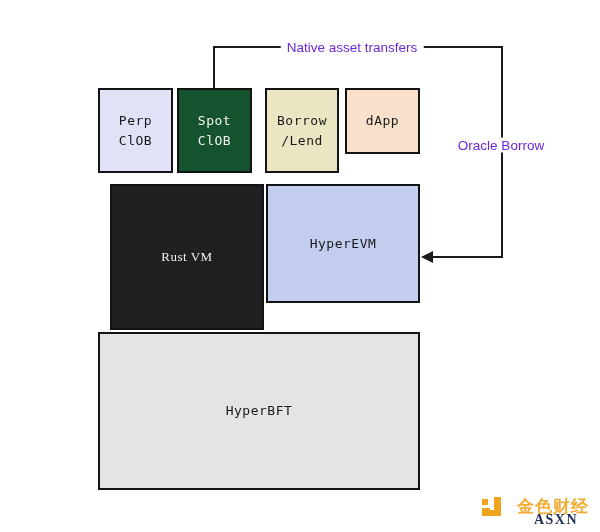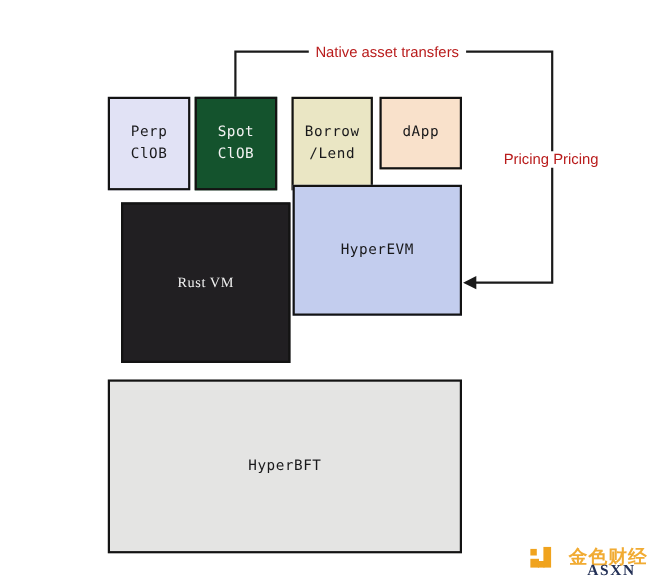--- a/index.html
+++ b/index.html
@@ -22,30 +22,30 @@
     letter-spacing:0.5px;
     white-space:pre-line;
     color:#19191b;
   }
   .box.light-text{color:#f2f2f2;}
   .box-perp{left:98px;top:88px;width:75px;height:85px;}
   .box-spot{left:177px;top:88px;width:75px;height:85px;}
   .box-borrow{left:265px;top:88px;width:74px;height:85px;}
   .box-dapp{left:345px;top:88px;width:75px;height:66px;}
   .box-rust{left:110px;top:184px;width:154px;height:146px;font-family:Liberation Serif, serif;}
-  .box-evm{left:266px;top:168px;width:154px;height:119px;}
-  .box-bft{left:98px;top:345px;width:322px;height:158px;}
+  .box-evm{left:266px;top:184px;width:154px;height:119px;}
+  .box-bft{left:98px;top:332px;width:322px;height:158px;}
   .conn-label{
     position:absolute;
     transform:translate(-50%,-50%);
     background:#ffffff;
     padding:0 6px;
     font-family:"Liberation Sans","DejaVu Sans",sans-serif;
     font-size:13.5px;
-    color:#b91c1c;
+    color:#6d28d9;
     white-space:nowrap;
   }
   .lbl-native{left:352px;top:47px;}
   .lbl-oracle{left:501px;top:145px;}
   .watermark{
     position:absolute;
     right:6px;bottom:4px;
     width:112px;height:36px;
   }
   .wm-row{
@@ -74,21 +74,21 @@
 <body>
 
 <div class="canvas">
 
   <svg class="connector-svg" viewBox="0 0 600 532" xmlns="http://www.w3.org/2000/svg" aria-hidden="true">
     <path d="M214,88 L214,47 L502,47 L502,257 L428,257" fill="none" stroke="#1a1a1a" stroke-width="2"></path>
     <polygon points="421,257 433,251 433,263" fill="#1a1a1a"></polygon>
   </svg>
 
   <span class="conn-label lbl-native">Native asset transfers</span>
-  <span class="conn-label lbl-oracle">Pricing Pricing</span>
+  <span class="conn-label lbl-oracle">Oracle Borrow</span>
 
   <div class="box box-perp" style="background-color: rgb(225, 226, 245);">Perp
 ClOB</div>
   <div class="box box-spot light-text" style="background-color: #14532d;">Spot
 ClOB</div>
   <div class="box box-borrow" style="background-color: rgb(234, 230, 196);">Borrow
 /Lend</div>
   <div class="box box-dapp" style="background-color: rgb(249, 225, 203);">dApp</div>
 
   <div class="box box-rust light-text" style="background-color: rgb(33, 31, 34);">Rust VM</div>

